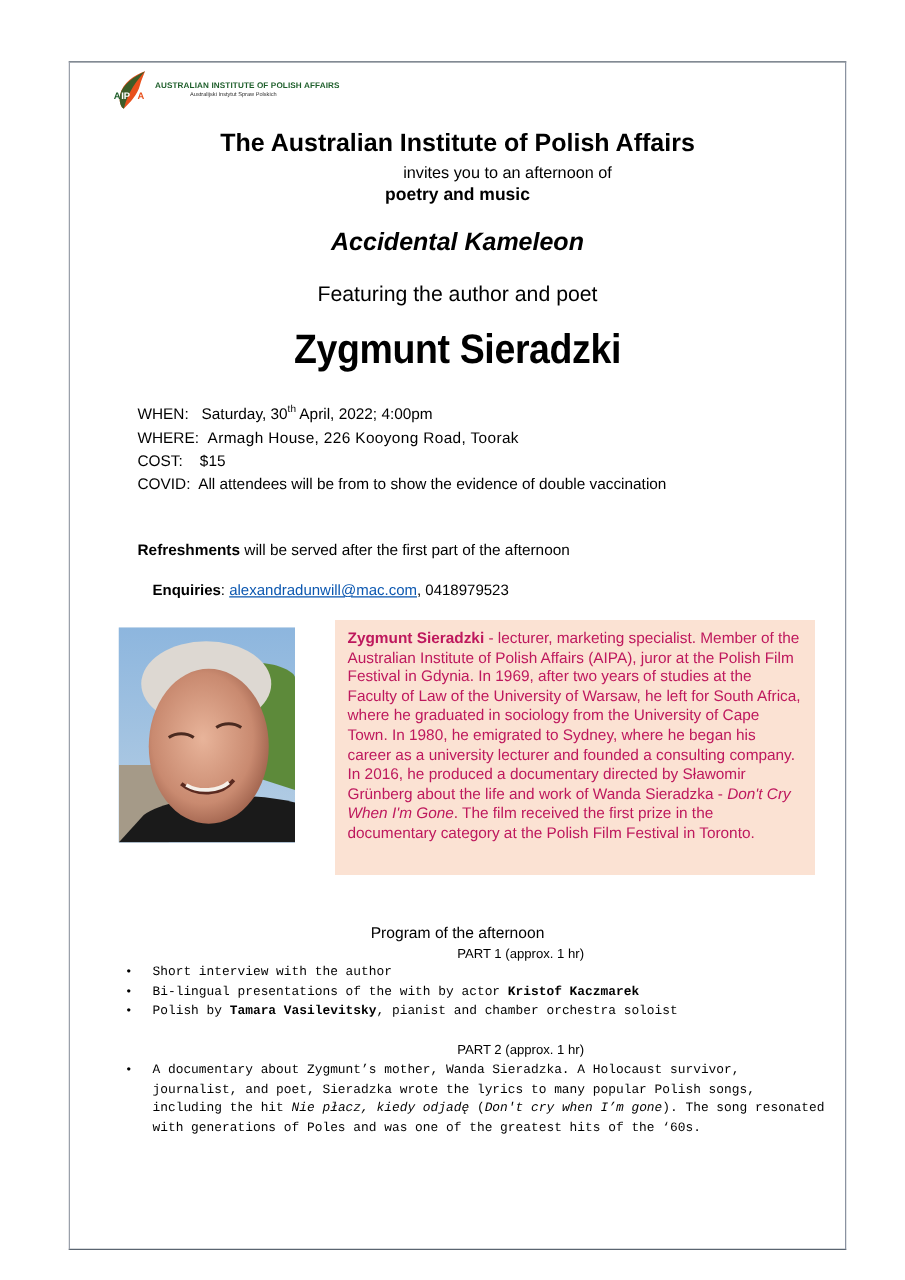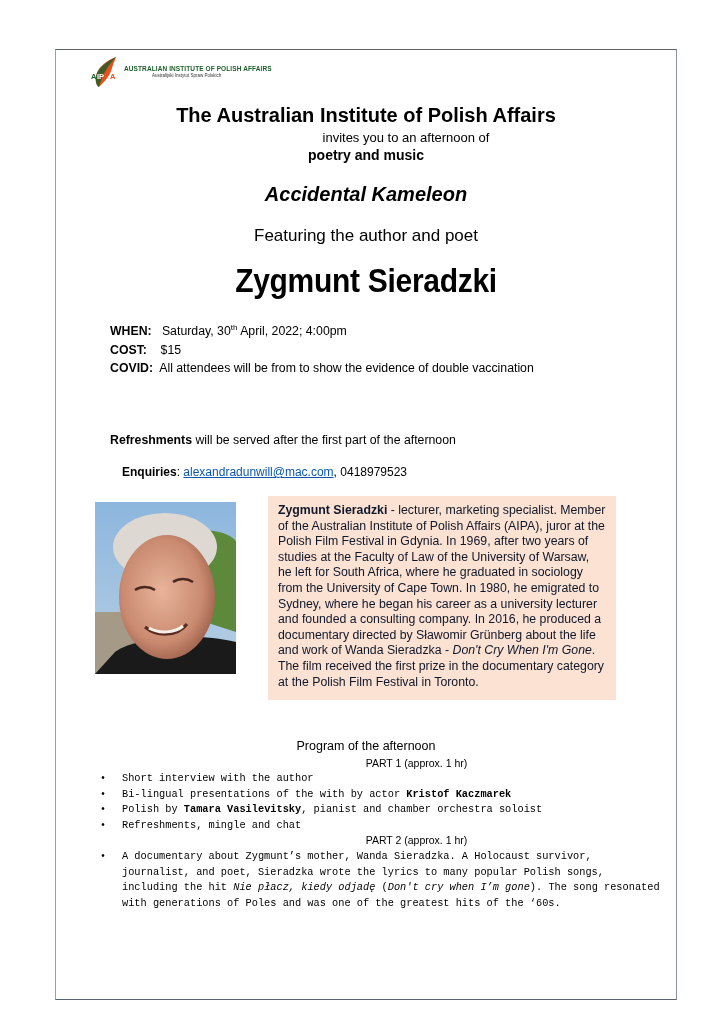--- a/index.html
+++ b/index.html
@@ -12,28 +12,28 @@
   .logo-sub { font-size: 4.5px; color: #333; margin-top: 1px; padding-left: 28px; }
   .center { position: absolute; left: 55px; width: 622px; text-align: center; }
   .h-title { top: 104px; font-size: 20px; font-weight: bold; }
   .h-invite { top: 130px; font-size: 13px; padding-left: 40px; }
   .h-poetry { top: 147px; font-size: 14px; font-weight: bold; }
   .h-book { top: 183px; font-size: 20px; font-weight: bold; font-style: italic; }
   .h-feat { top: 226px; font-size: 17px; }
   .h-name { top: 262px; font-size: 30px; font-weight: bold; letter-spacing: -0.3px; transform: scaleY(1.1); transform-origin: top center; }
   .details { position: absolute; left: 110px; top: 322px; width: 440px; font-family: "Liberation Sans", sans-serif; font-size: 12.3px; line-height: 19px; }
   .details .row { white-space: nowrap; }
-  .details .lbl { font-weight: bold; }
+  .details .lbl { font-weight: normal; }
   .details sup { font-size: 8px; line-height: 0; }
   .wrapline { white-space: normal !important; line-height: 17px; }
   .refresh { position: absolute; left: 110px; top: 433px; font-size: 12.3px; }
   .enq { position: absolute; left: 110px; top: 465px; font-size: 12px; padding-left: 12px; }
   .enq a { color: #0b57b0; text-decoration: underline; }
   .photo { position: absolute; left: 95px; top: 502px; width: 141px; height: 172px; overflow: hidden; background: #8fb8dc; }
-  .bio { position: absolute; left: 268px; top: 496px; width: 348px; height: 204px; background: #fbe2d3; box-sizing: border-box; padding: 7px 10px 0 10px; font-family: "Liberation Sans", sans-serif; font-size: 12.3px; line-height: 15.6px; color: #0f172a; }
+  .bio { position: absolute; left: 268px; top: 496px; width: 384px; height: 204px; background: #fbe2d3; box-sizing: border-box; padding: 7px 10px 0 10px; font-family: "Liberation Sans", sans-serif; font-size: 12.3px; line-height: 15.6px; color: #be185d; }
   .bio b { font-weight: bold; }
   .prog-title { position: absolute; left: 55px; width: 622px; top: 739px; text-align: center; font-size: 12.5px; }
   .part { position: absolute; left: 55px; width: 643px; text-align: center; font-size: 10.5px; margin-left: 40px; }
   .plist { position: absolute; left: 100px; width: 560px; font-size: 10.3px; line-height: 15.7px; margin: 0; padding: 0; list-style: none; }
   .plist li { position: relative; padding-left: 22px; font-family: Liberation Mono, monospace; }
   .plist li::before { content: "\2022"; position: absolute; left: 0; top: 0; font-size: 10px; }
   .plist2 { line-height: 15.5px; }
 </style>
 </head>
 <body>
@@ -60,20 +60,24 @@
 <div class="center h-invite">invites you to an afternoon of</div>
 <div class="center h-poetry">poetry and music</div>
 <div class="center h-book">Accidental Kameleon</div>
 <div class="center h-feat">Featuring the author and poet</div>
 <div class="center h-name">Zygmunt Sieradzki</div>
 
 <div class="details">
   <div class="row">
     <span class="lbl">WHEN:</span>&nbsp;&nbsp;
     <span><span>Saturday, 30</span><sup>th</sup><span> April, 2022; 4:00pm</span></span>
+  </div>
+  <div class="row">
+    <span class="lbl">WHERE:</span>&nbsp;
+    <span style="letter-spacing:0.3px">Armagh House, 226 Kooyong Road, Toorak</span>
   </div>
   <div class="row">
     <span class="lbl">COST:</span>&nbsp;&nbsp;&nbsp;
     <span>$15</span>
   </div>
   <div class="row wrapline">
     <span class="lbl">COVID:</span>&nbsp;
     <span>All attendees will be from to show the evidence of double vaccination</span>
   </div>
 </div>
@@ -115,18 +119,17 @@
 <div class="bio">
   <b>Zygmunt Sieradzki</b><span> - lecturer, marketing specialist. Member of the Australian Institute of Polish Affairs (AIPA), juror at the Polish Film Festival in Gdynia. In 1969, after two years of studies at the Faculty of Law of the University of Warsaw, he left for South Africa, where he graduated in sociology from the University of Cape Town. In 1980, he emigrated to Sydney, where he began his career as a university lecturer and founded a consulting company. In 2016, he produced a documentary directed by Sławomir Grünberg about the life and work of Wanda Sieradzka - </span><i>Don't Cry When I'm Gone</i><span>. The film received the first prize in the documentary category at the Polish Film Festival in Toronto.</span>
 </div>
 
 <div class="prog-title">Program of the afternoon</div>
 <div class="part" style="top:757px">PART 1 (approx. 1 hr)</div>
 <ul class="plist" style="top:771px">
   <li><span>Short interview with the author</span></li>
   <li><span>Bi-lingual presentations of the with by actor </span><b>Kristof Kaczmarek</b></li>
   <li><span>Polish by </span><b>Tamara Vasilevitsky</b><span>, pianist and chamber orchestra soloist</span></li>
-  <li><span>Refreshments, mingle and chat</span></li>
 </ul>
 <div class="part" style="top:834px">PART 2 (approx. 1 hr)</div>
 <ul class="plist plist2" style="top:849px">
   <li><span>A documentary about Zygmunt’s mother, Wanda Sieradzka. A Holocaust survivor, journalist, and poet, Sieradzka wrote the lyrics to many popular Polish songs, including the hit </span><i>Nie płacz, kiedy odjadę</i><span> (</span><i>Don't cry when I’m gone</i><span>). The song resonated with generations of Poles and was one of the greatest hits of the ‘60s.</span></li>
 </ul>
 
 </body></html>

